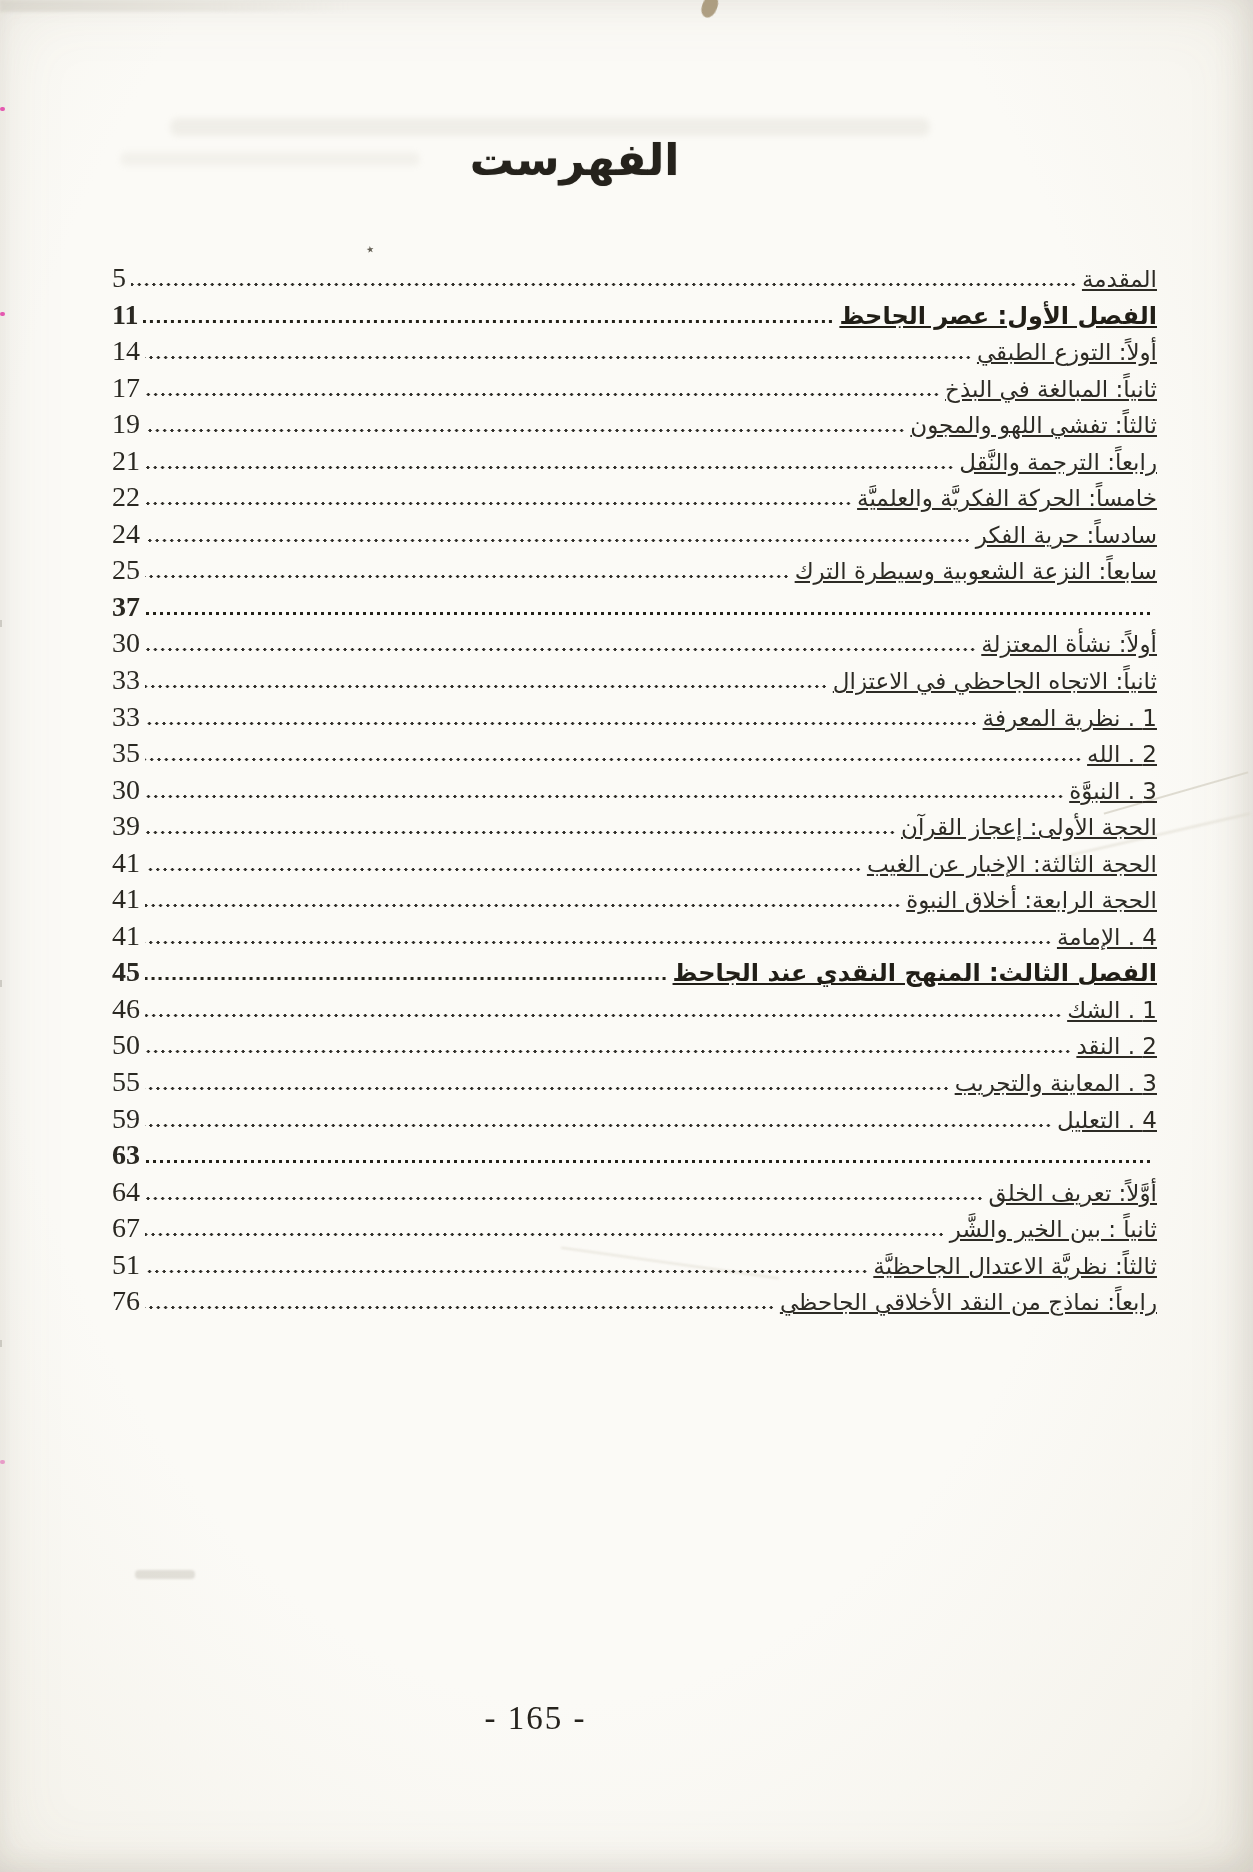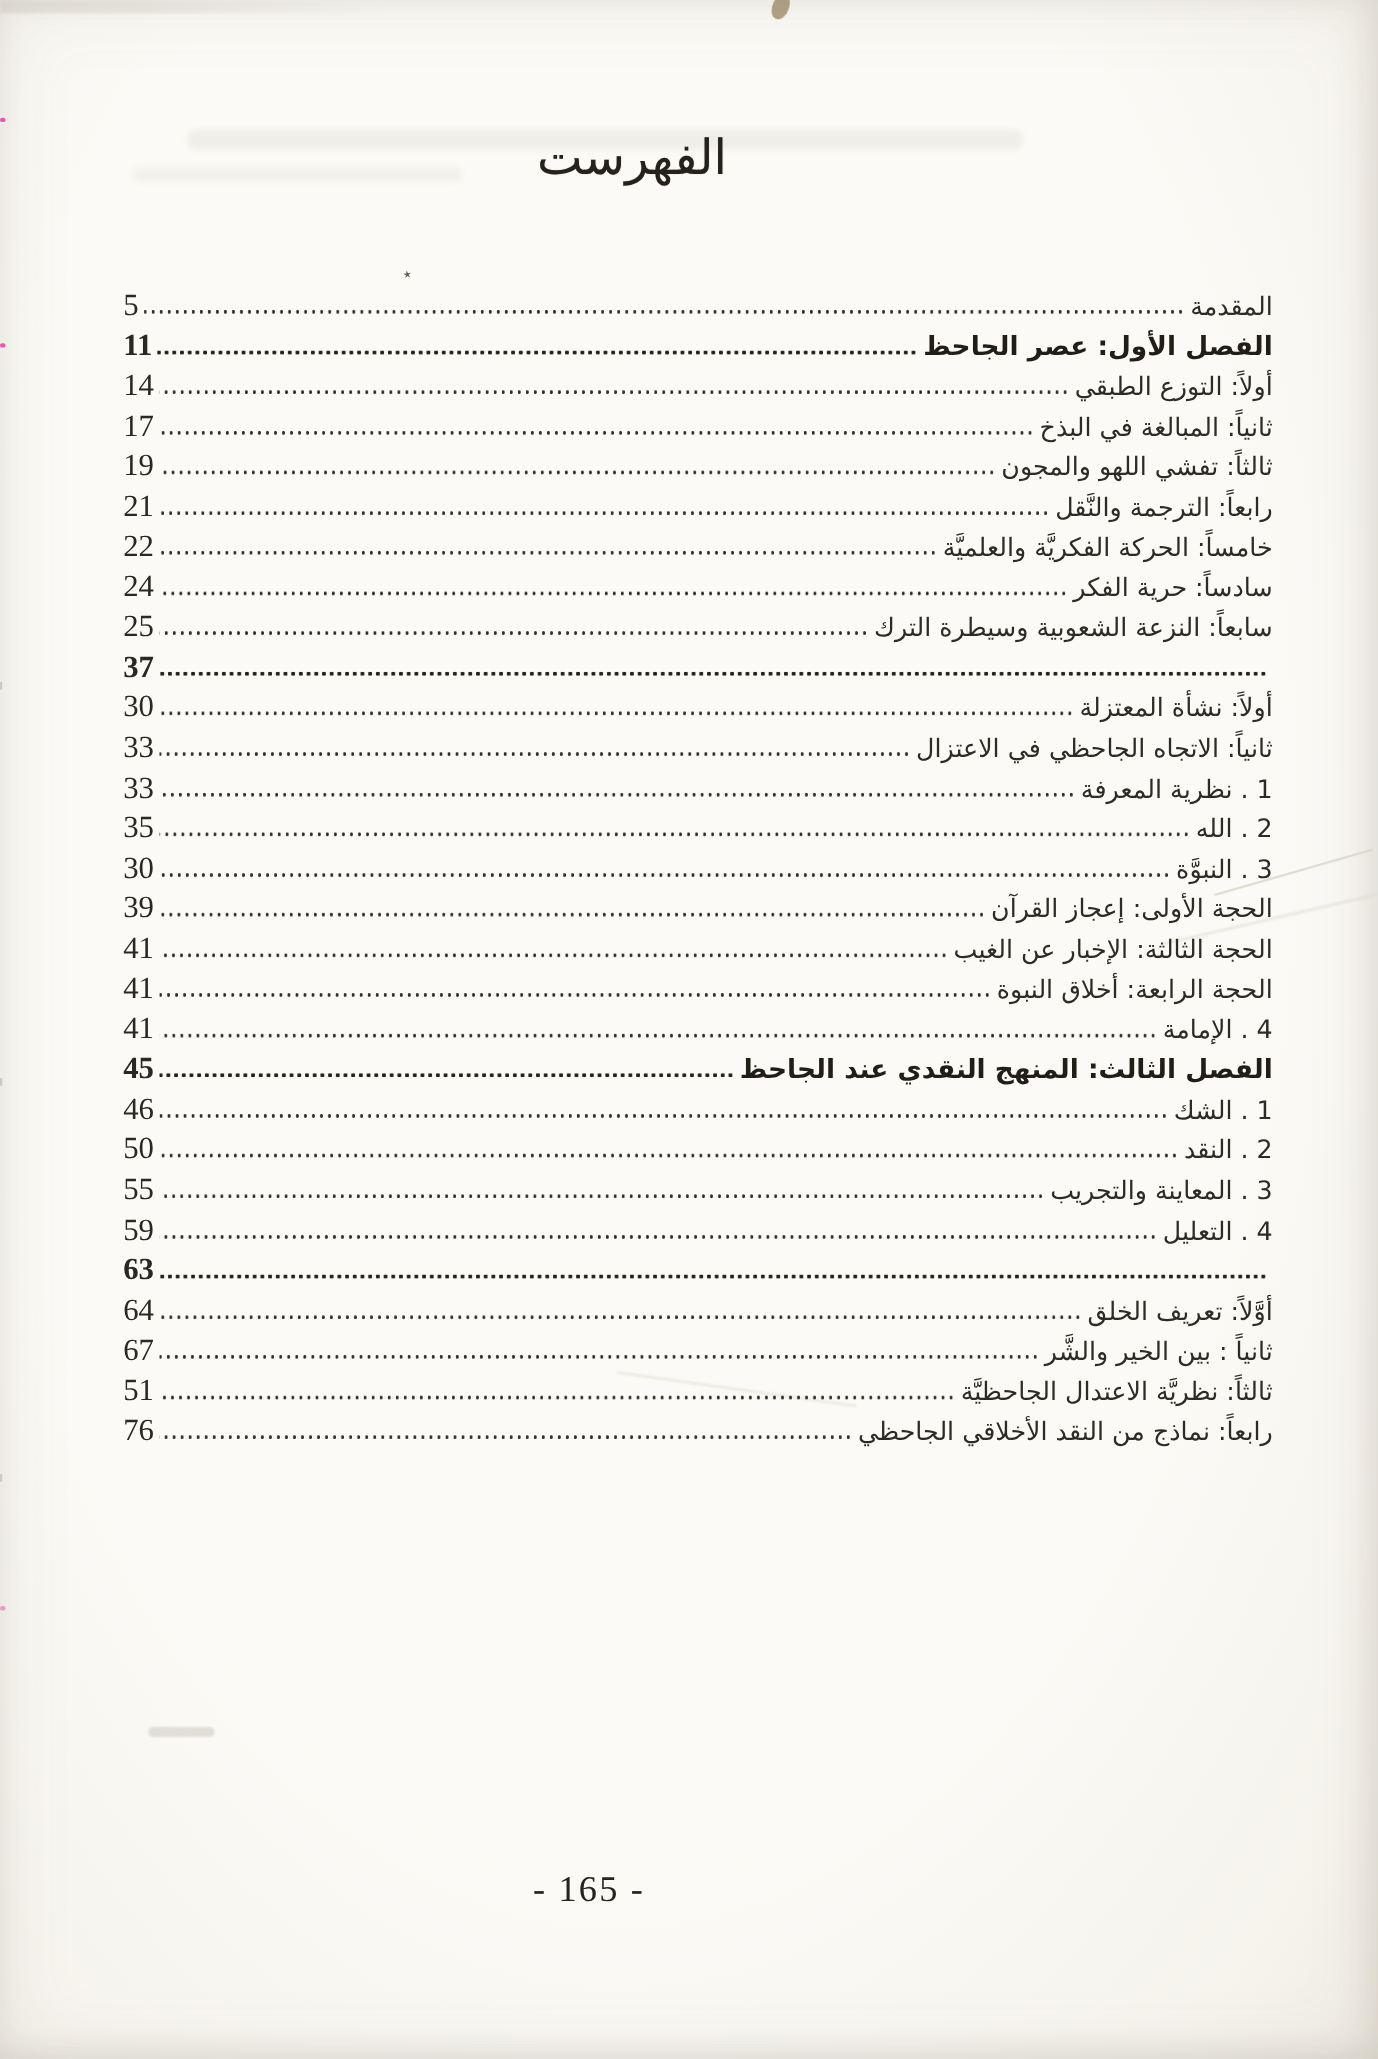--- a/index.html
+++ b/index.html
@@ -40,37 +40,37 @@
     transform:rotate(-13deg);opacity:.7;filter:blur(.8px);}
   .crease3{position:absolute;left:560px;top:1262px;width:220px;height:2px;background:#e2ded3;
     transform:rotate(8deg);opacity:.7;filter:blur(.8px);}
   .a-footmark{left:135px;top:1570px;width:60px;height:9px;background:#a9a496;
     opacity:.30;filter:blur(1px);border-radius:4px;}
   .ink-speck{position:absolute;left:366px;top:240px;font-size:15px;color:#4c473c;
     opacity:.85;transform:rotate(-8deg);}
   
   .title{
     position:absolute;top:118px;left:0;right:104px;
-    margin:0;text-align:center;
-    font-size:44px;font-weight:normal;color:#25221c;
+    margin:16px;text-align:center;
+    font-size:44px;font-weight:bold;color:#25221c;
     letter-spacing:1px;
     text-shadow:0 0 1px rgba(40,36,28,.35);
   }
   
   .toc{
     position:absolute;top:262px;right:96px;left:112px;
     direction:rtl;
   }
   .row{
     display:flex;align-items:baseline;
     height:36.55px;
     color:#2d2b25;
     font-size:23px;
   }
-  .row .label{white-space:nowrap;}
+  .row .label{white-space:nowrap;text-decoration:underline;}
   .row .dots{
     flex:1;height:5px;margin:0 5px;
     background-image:radial-gradient(circle at 3.6px 2.5px, #2f2d28 1.4px, transparent 1.65px);
     background-size:7.3px 5px;background-repeat:repeat-x;background-position:right bottom;
   }
   .row .num{
     font-family:"Liberation Serif", serif;
     font-size:28px;direction:ltr;color:#2a2822;
   }
   .row.bold{font-weight:bold;font-size:24px;color:#211e17;}

